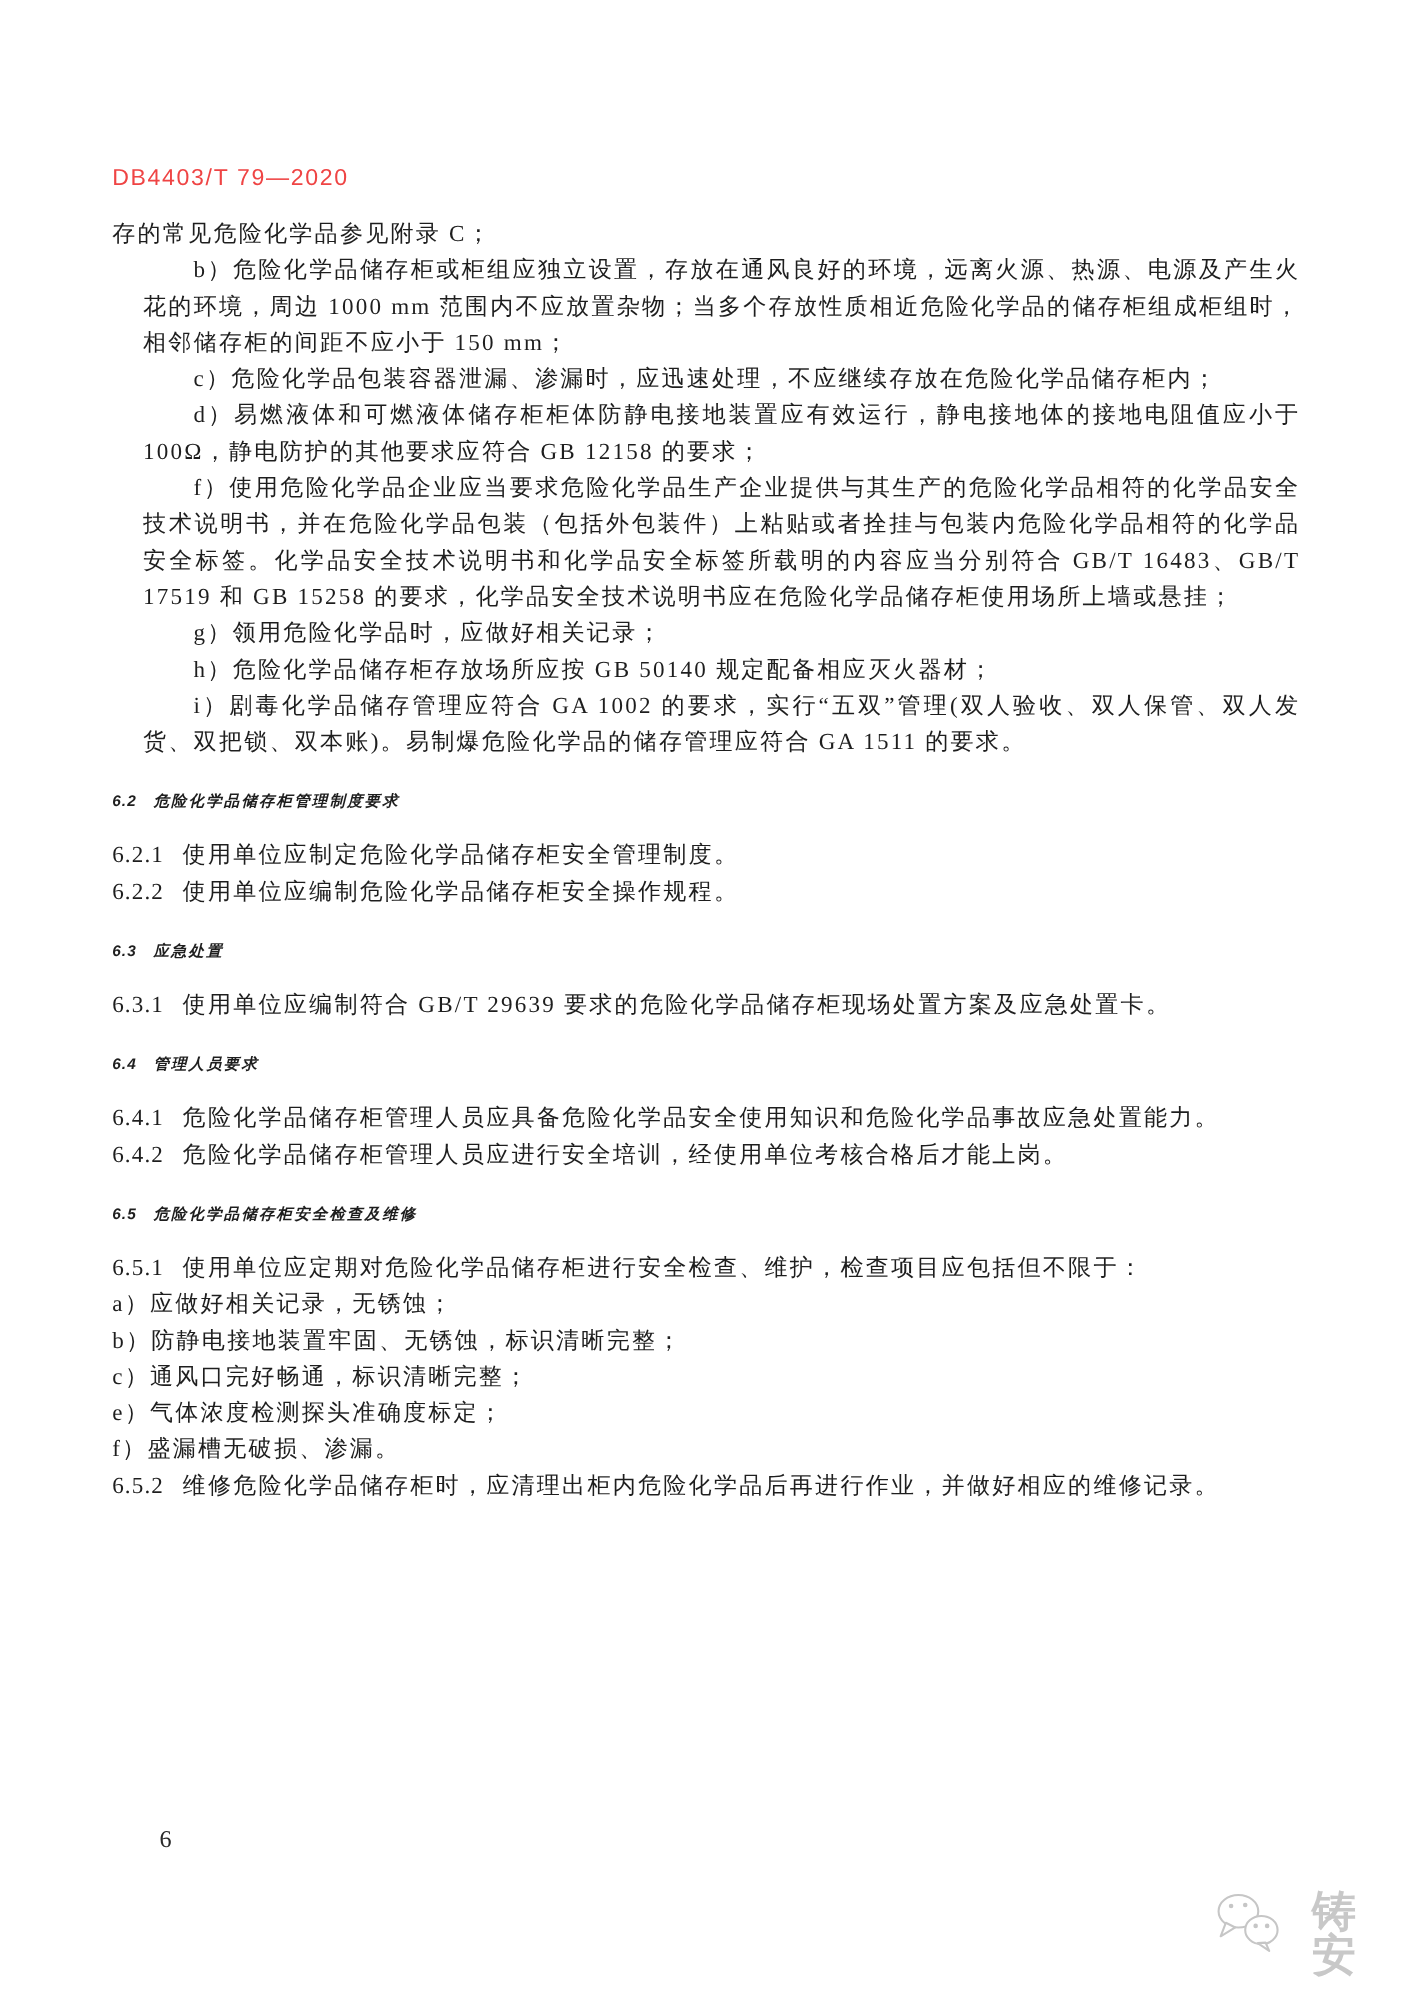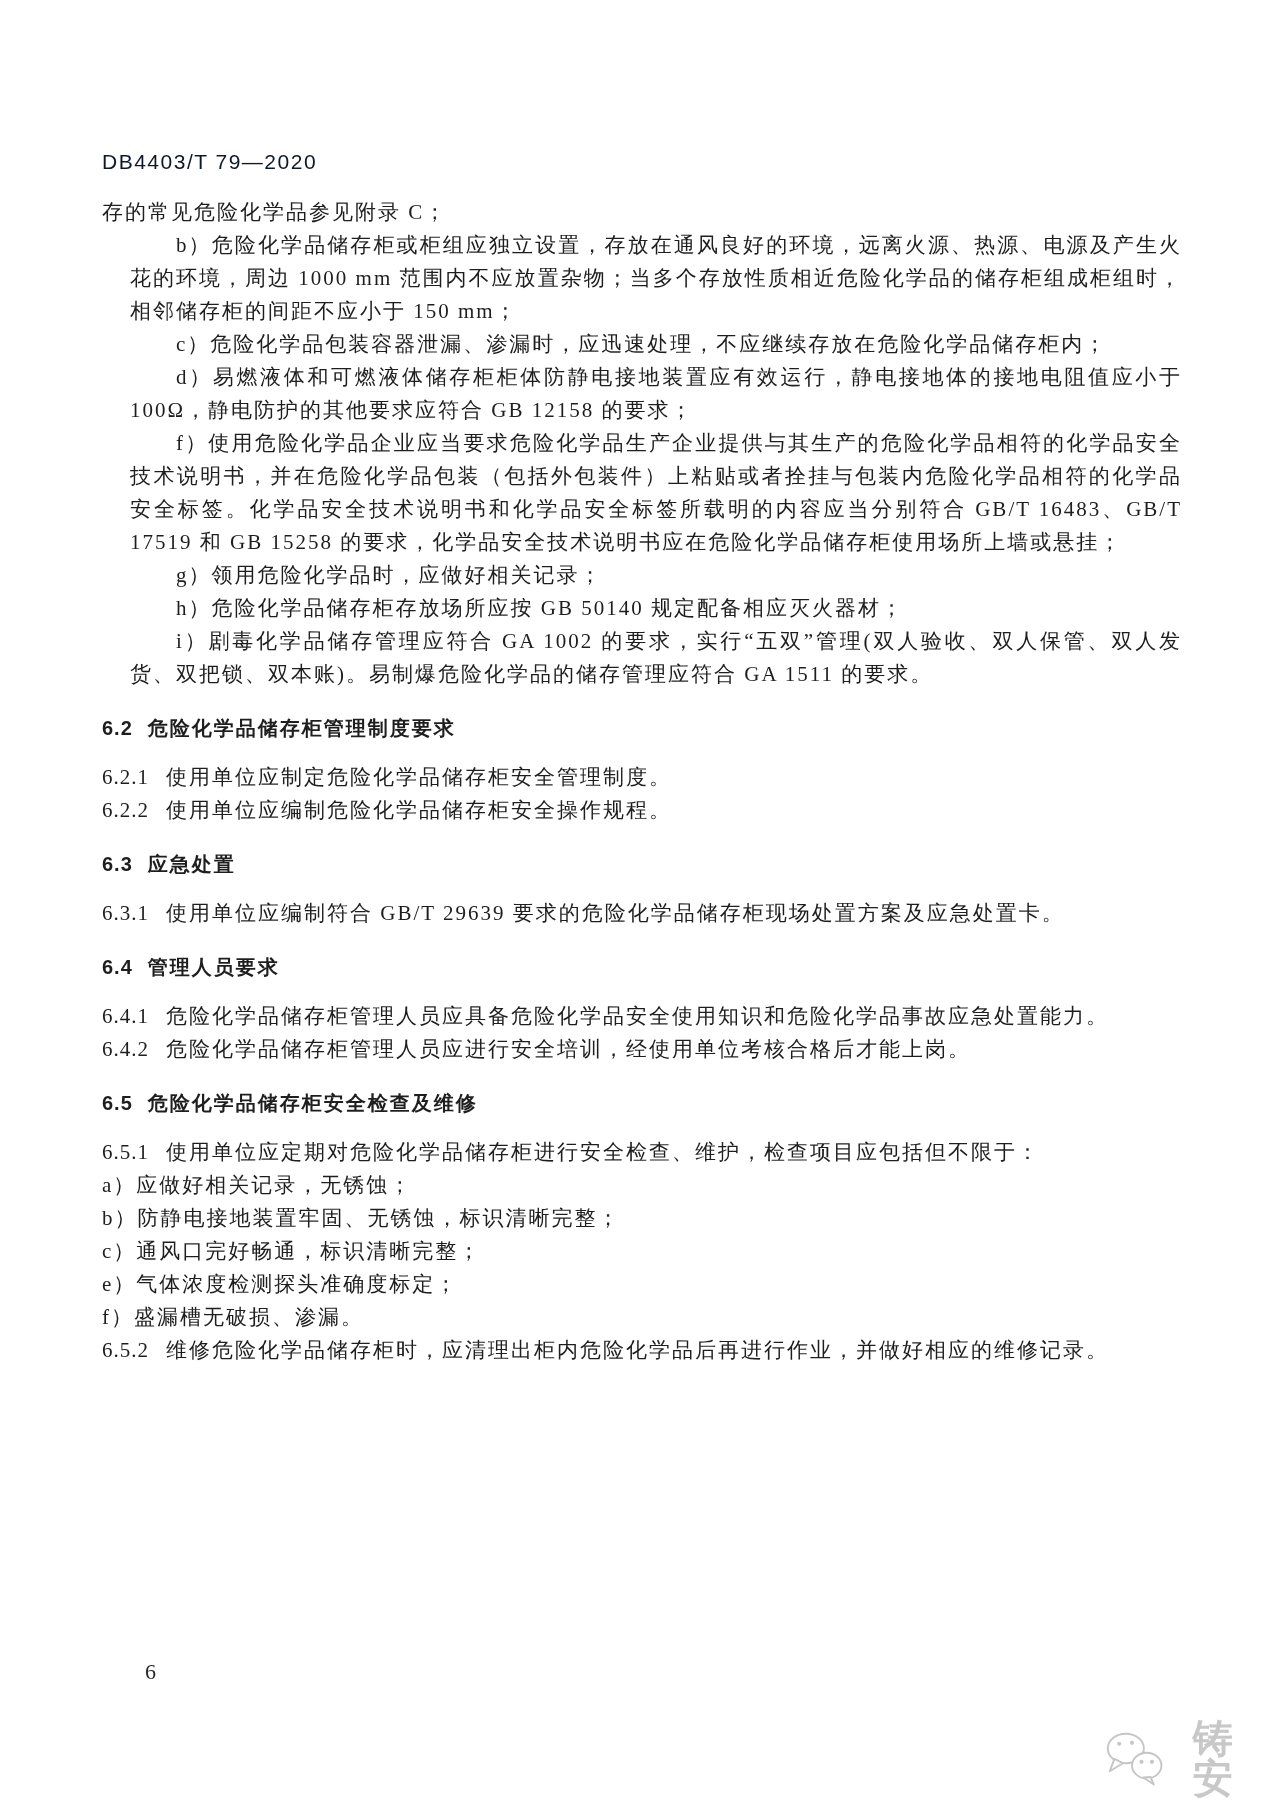--- a/index.html
+++ b/index.html
@@ -12,63 +12,63 @@
     overflow: hidden;
   }
   .page { position: absolute; inset: 0; }
 
   .doc-header {
     position: absolute;
     left: 102px; top: 150px;
     font-family: "Liberation Sans", "DejaVu Sans", sans-serif;
     font-size: 21px;
     letter-spacing: 1.5px;
-    color: #0f172a;
+    color: #ef4444;
   }
 
   .doc-body {
     position: absolute;
     left: 102px; top: 196px;
     width: 1080px;
     font-size: 21px;
     line-height: 33px;
     letter-spacing: 2px;
     text-align: justify;
   }
   .doc-body p, .doc-body h3 { margin: 0; padding: 0; }
 
   .para { }
   .para.indent { text-indent: 46px; margin-left: 28px; }
 
   .heading {
     font-family: "Liberation Sans", "DejaVu Sans", sans-serif;
     font-weight: bold;
-    font-size: 20px;
+    font-size: 14px;
     margin: 21px 0 16px 0 !important;
     letter-spacing: 2px;
+    font-style: italic;
   }
   .heading .num { margin-right: 15px; letter-spacing: 1px; }
 
   .clause { }
   .clause .num { margin-right: 17px; letter-spacing: 1px; }
 
   .list-item { padding-left: 44px; }
 
   .page-number {
     position: absolute;
     left: 145px; top: 1659px;
     font-size: 22px;
     color: #2a2a2a;
   }
 
   .watermark {
     position: absolute;
     left: 1104px; top: 1718px;
     display: flex;
-    align-items: center;
     gap: 26px;
     user-select: none;
   }
   .watermark-label {
     font-family: "Liberation Sans", "DejaVu Sans", sans-serif;
     font-size: 40px;
     font-weight: bold;
     letter-spacing: 6px;
     color: #c8c8c8;
     text-shadow: 1px 1px 0 #ffffff;

